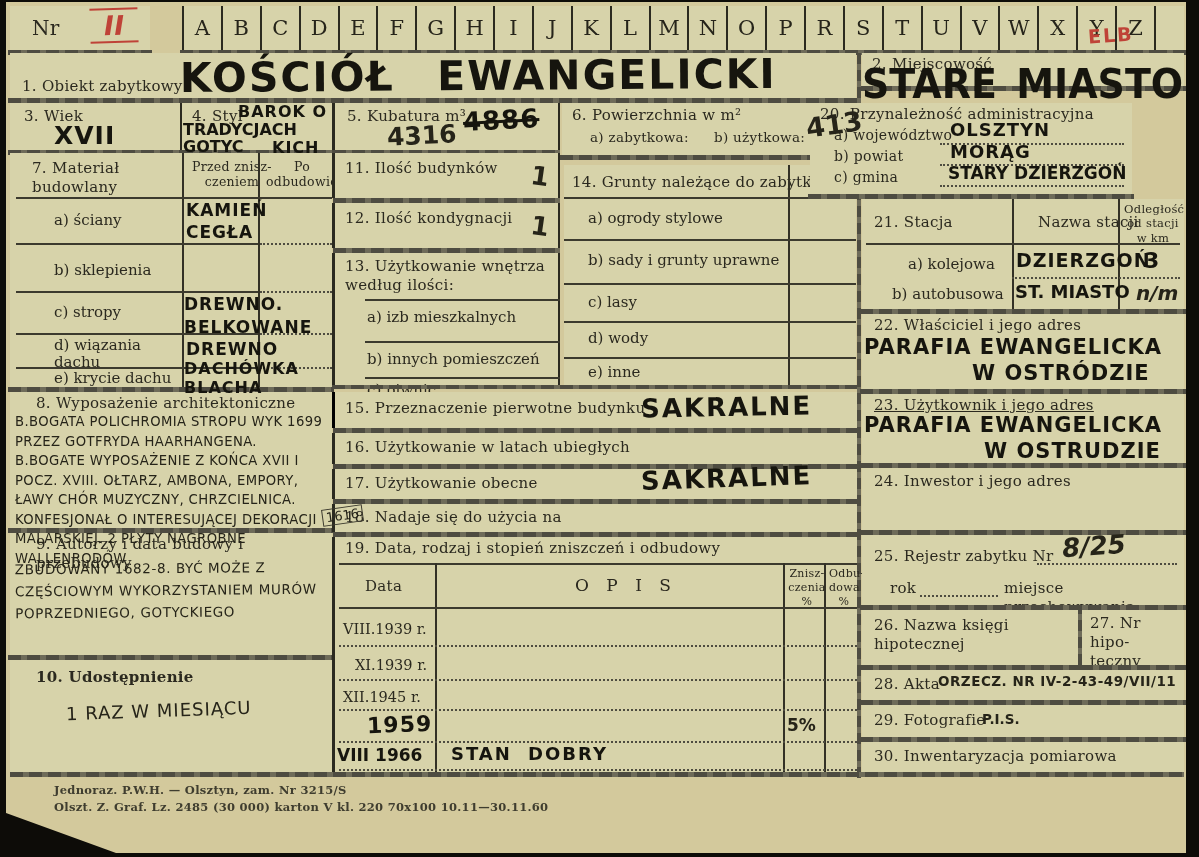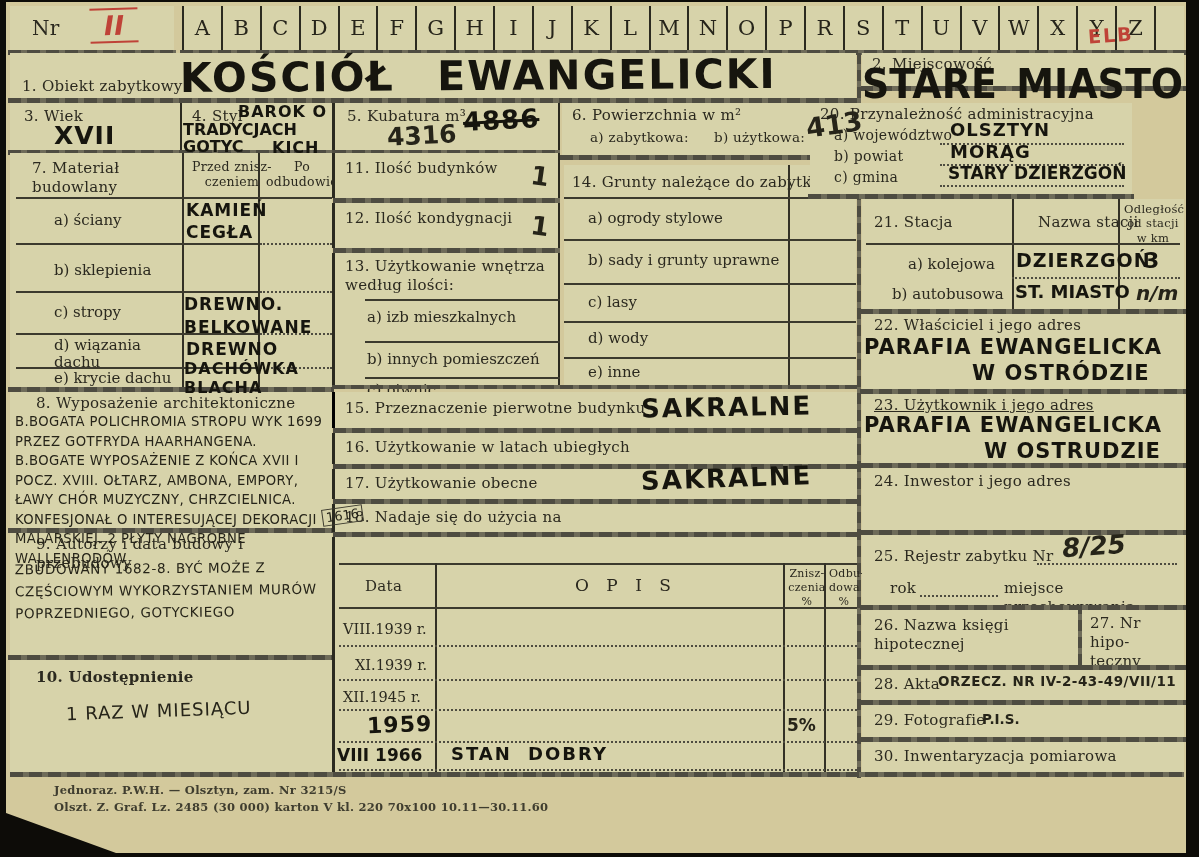--- a/index.html
+++ b/index.html
@@ -29,21 +29,21 @@
   .rowlab{position:absolute;font-family:"DejaVu Serif",serif;font-size:15px;color:#2b291f;}
   .corner{position:absolute;left:0;bottom:0;width:110px;height:40px;background:#0d0c08;
           clip-path:polygon(0 0,0 100%,100% 100%);}
 </style>
 </head>
 <body>
 
 <div id="stage">
  <div id="card">
 
-  <div class="sec rb" style="left:4px;top:4px;width:164px;height:44px;">
+  <div class="sec rb" style="left:4px;top:4px;width:140px;height:44px;">
     <span class="pl" style="position:absolute;left:22px;top:10px;font-size:20px;">Nr</span>
     <span class="hw pen red" style="left:80px;top:2px;font-size:27px;font-style:italic;border-bottom:2px solid #bf4237;border-top:2px solid #bf4237;padding:0 14px;transform:rotate(-2deg);">II</span>
   </div>
   <div class="sec rb" style="left:176px;top:4px;width:972px;height:44px;display:flex;">
     <div class="lcell">
           <span>A</span>
         </div>
     <div class="lcell">
           <span>B</span>
         </div>
@@ -245,20 +245,21 @@
   <div class="sec rb" style="left:326px;top:467px;width:525px;height:30px;border-left:3px solid #2b2a20;">
     <span class="pl" style="position:absolute;left:10px;top:5px;">17. Użytkowanie obecne</span>
     <span class="hw marker" style="left:306px;top:-4px;font-size:26px;letter-spacing:2px;transform:rotate(-2deg);">SAKRALNE</span>
   </div>
   <div class="sec rb" style="left:326px;top:502px;width:525px;height:28px;border-left:3px solid #2b2a20;">
     <span class="pl" style="position:absolute;left:10px;top:4px;">18. Nadaje się do użycia na</span>
   </div>
   <span class="hw pen" style="left:316px;top:505px;font-size:13px;border:1px solid #3c3a2e;padding:0 3px;transform:rotate(-8deg);font-weight:500;">1616</span>
 
   <div class="sec" style="left:326px;top:535px;width:525px;height:235px;border-left:3px solid #2b2a20;">
+    <span class="pl" style="position:absolute;left:10px;top:2px;">19. Data, rodzaj i stopień zniszczeń i odbudowy</span>
     <div class="hline" style="left:4px;top:26px;width:518px;"></div>
     <span class="pl" style="position:absolute;left:30px;top:40px;">Data</span>
     <span class="pl" style="position:absolute;left:240px;top:38px;font-size:17px;letter-spacing:6px;">O P I S</span>
     <span class="pl pre" style="position:absolute;left:452px;top:30px;font-size:11px;text-align:center;width:40px;">Znisz-
 czenia
 %</span>
     <span class="pl pre" style="position:absolute;left:494px;top:30px;font-size:11px;text-align:center;width:30px;">Odbu-
 dowa
 %</span>
     <div class="vline" style="left:100px;top:26px;height:209px;"></div>

